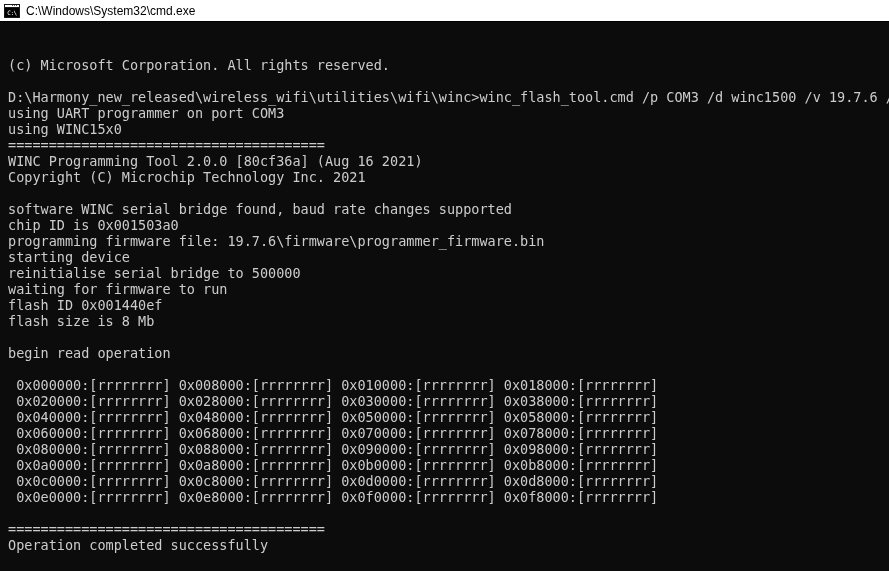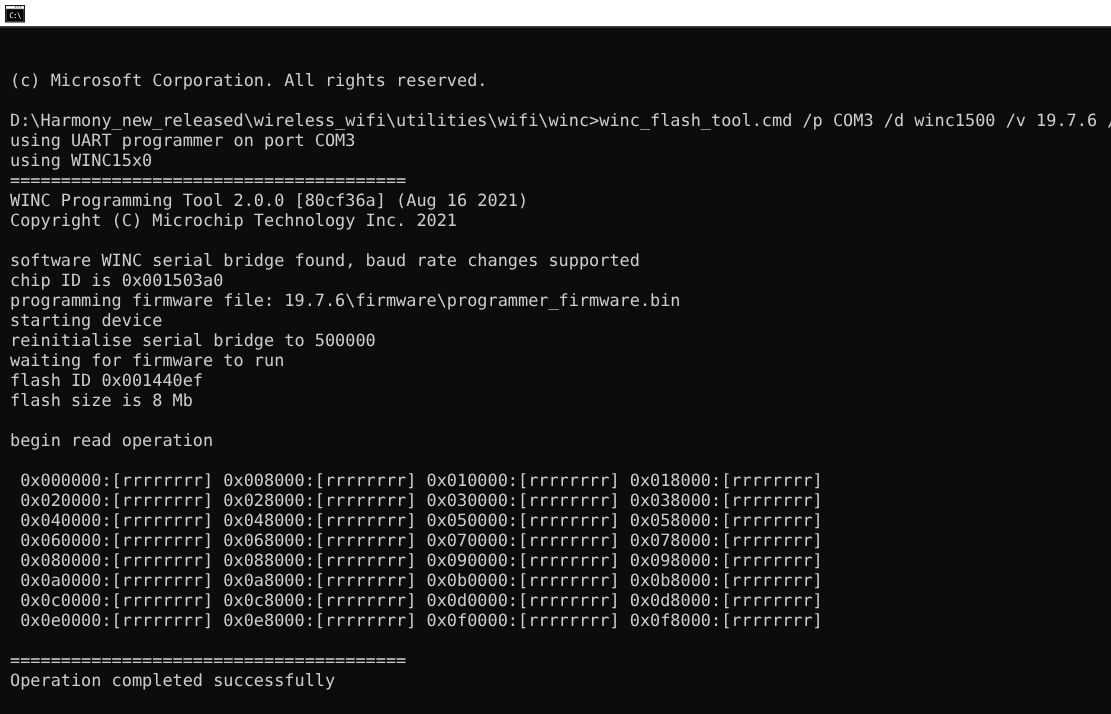--- a/index.html
+++ b/index.html
@@ -99,18 +99,19 @@
 
 <div id="titlebar">
   <div id="cmd-icon">
     <div class="bar">
         <i></i>
         <i></i>
         <i></i>
       </div>
     <div class="screen">C:\</div>
   </div>
+  <div id="titlebar-text">C:\Windows\System32\cmd.exe</div>
 </div>
 
 <div id="terminal">
   <div id="lines"><div class="line">(c) Microsoft Corporation. All rights reserved.</div><div class="line blank"> </div><div class="line">D:\Harmony_new_released\wireless_wifi\utilities\wifi\winc&gt;winc_flash_tool.cmd /p COM3 /d winc1500 /v 19.7.6 /r</div><div class="line">using UART programmer on port COM3</div><div class="line">using WINC15x0</div><div class="line">=======================================</div><div class="line">WINC Programming Tool 2.0.0 [80cf36a] (Aug 16 2021)</div><div class="line">Copyright (C) Microchip Technology Inc. 2021</div><div class="line blank"> </div><div class="line">software WINC serial bridge found, baud rate changes supported</div><div class="line">chip ID is 0x001503a0</div><div class="line">programming firmware file: 19.7.6\firmware\programmer_firmware.bin</div><div class="line">starting device</div><div class="line">reinitialise serial bridge to 500000</div><div class="line">waiting for firmware to run</div><div class="line">flash ID 0x001440ef</div><div class="line">flash size is 8 Mb</div><div class="line blank"> </div><div class="line">begin read operation</div><div class="line blank"> </div><div class="line"> 0x000000:[rrrrrrrr] 0x008000:[rrrrrrrr] 0x010000:[rrrrrrrr] 0x018000:[rrrrrrrr]</div><div class="line"> 0x020000:[rrrrrrrr] 0x028000:[rrrrrrrr] 0x030000:[rrrrrrrr] 0x038000:[rrrrrrrr]</div><div class="line"> 0x040000:[rrrrrrrr] 0x048000:[rrrrrrrr] 0x050000:[rrrrrrrr] 0x058000:[rrrrrrrr]</div><div class="line"> 0x060000:[rrrrrrrr] 0x068000:[rrrrrrrr] 0x070000:[rrrrrrrr] 0x078000:[rrrrrrrr]</div><div class="line"> 0x080000:[rrrrrrrr] 0x088000:[rrrrrrrr] 0x090000:[rrrrrrrr] 0x098000:[rrrrrrrr]</div><div class="line"> 0x0a0000:[rrrrrrrr] 0x0a8000:[rrrrrrrr] 0x0b0000:[rrrrrrrr] 0x0b8000:[rrrrrrrr]</div><div class="line"> 0x0c0000:[rrrrrrrr] 0x0c8000:[rrrrrrrr] 0x0d0000:[rrrrrrrr] 0x0d8000:[rrrrrrrr]</div><div class="line"> 0x0e0000:[rrrrrrrr] 0x0e8000:[rrrrrrrr] 0x0f0000:[rrrrrrrr] 0x0f8000:[rrrrrrrr]</div><div class="line blank"> </div><div class="line">=======================================</div><div class="line">Operation completed successfully</div><div class="line blank"> </div><div class="line blank"> </div></div>
   
 </div>
 
 </body></html>

